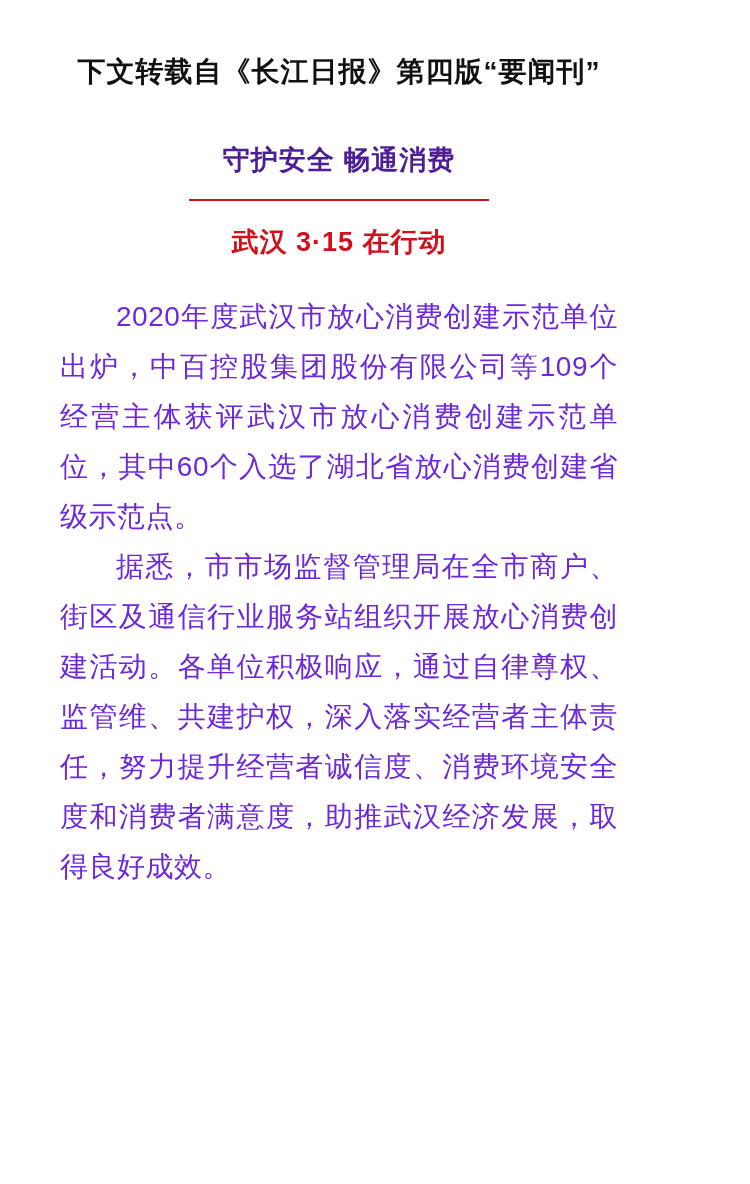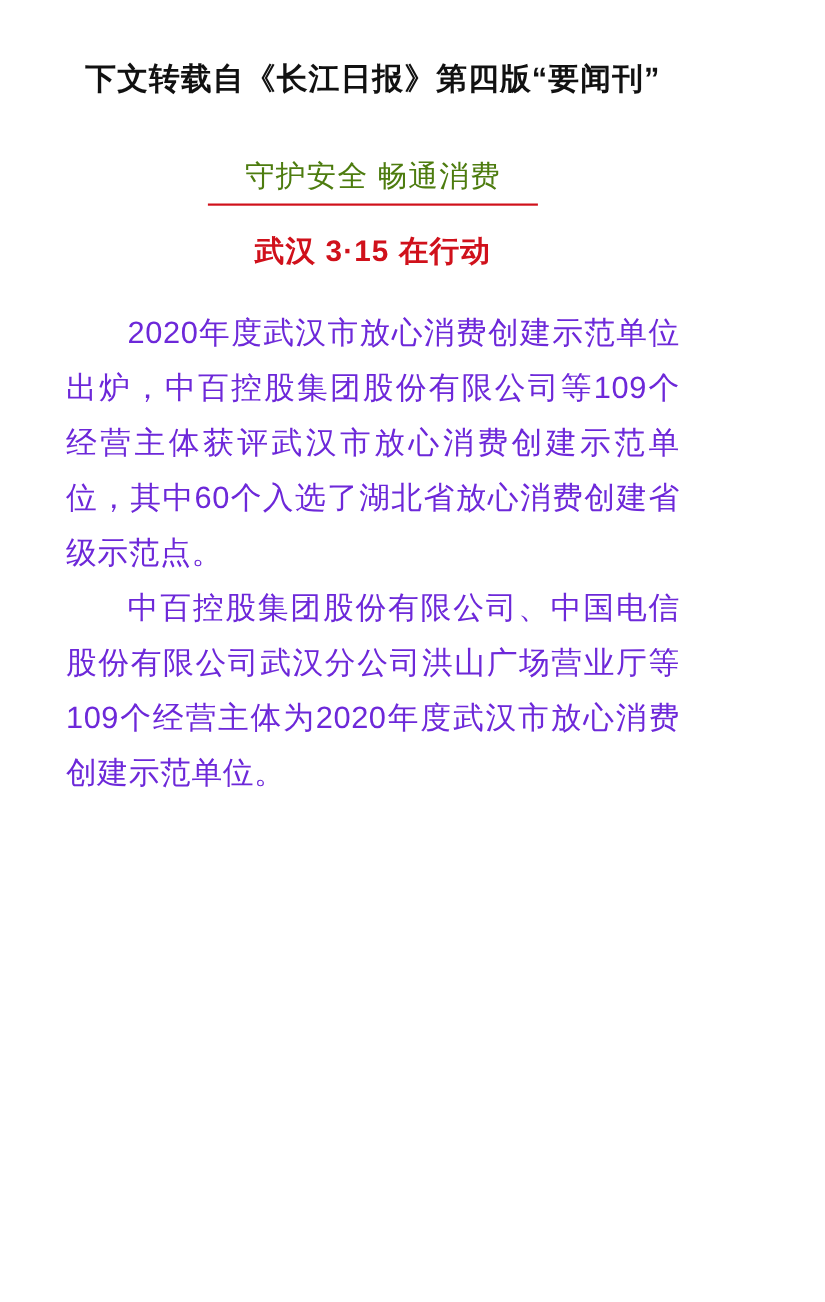--- a/index.html
+++ b/index.html
@@ -35,25 +35,25 @@
     white-space: nowrap;
   }
   .headline-block {
     margin: 0 auto;
     padding-top: 52px;
     width: 300px;
     text-align: center;
   }
   .headline-main {
     font-size: 27px;
-    font-weight: normal;
-    color: #4d7c0f;
+    font-weight: bold;
+    color: #4c1d95;
     letter-spacing: 1px;
     line-height: 1.35;
-    padding-bottom: 6px;
+    padding-bottom: 20px;
     border-bottom: 2px solid #d0111b;
     white-space: nowrap;
   }
   .headline-sub {
     font-size: 27px;
     font-weight: bold;
     color: #d0111b;
     letter-spacing: 1px;
     line-height: 1.45;
     padding-top: 22px;
@@ -80,16 +80,16 @@
 
   <h1 class="source-line">下文转载自《长江日报》第四版“要闻刊”</h1>
 
   <div class="headline-block">
     <div class="headline-main">守护安全  畅通消费</div>
     <div class="headline-sub">武汉 3·15 在行动</div>
   </div>
 
   <div class="article">
     <p>2020年度武汉市放心消费创建示范单位出炉，中百控股集团股份有限公司等109个经营主体获评武汉市放心消费创建示范单位，其中60个入选了湖北省放心消费创建省级示范点。</p>
-    <p>中百控股集团股份有限公司、中国电信股份有限公司武汉分公司洪山广场营业厅等109个经营主体为2020年度武汉市放心消费创建示范单位。</p>
+    <p>据悉，市市场监督管理局在全市商户、街区及通信行业服务站组织开展放心消费创建活动。各单位积极响应，通过自律尊权、监管维、共建护权，深入落实经营者主体责任，努力提升经营者诚信度、消费环境安全度和消费者满意度，助推武汉经济发展，取得良好成效。</p>
   </div>
 
 </div>
 
 </body></html>

